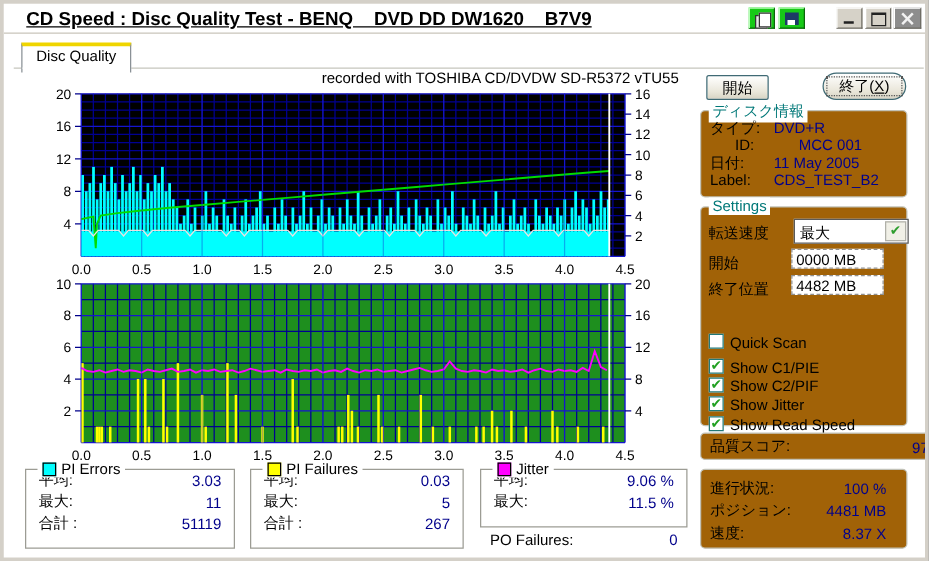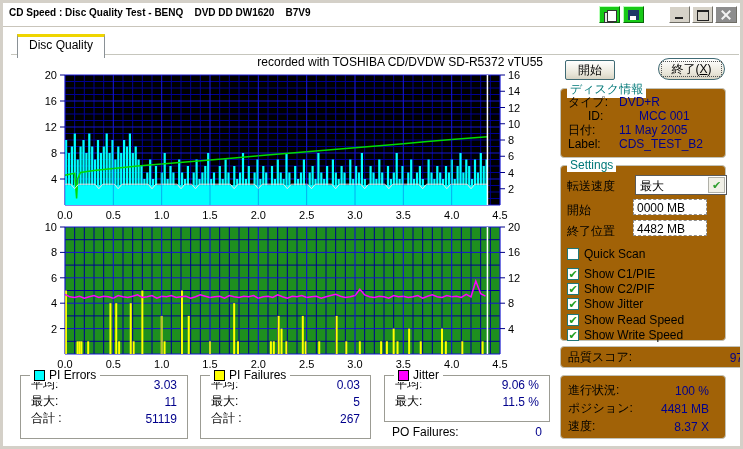--- a/index.html
+++ b/index.html
@@ -2,21 +2,21 @@
 <html><head>
 <meta charset="utf-8">
 <style>
   html,body{margin:0;padding:0;background:#808080;}
   #win{position:relative;width:743px;height:449px;background:#ffffff;
        font-family:"Liberation Sans","DejaVu Sans",sans-serif;font-size:12px;color:#000;
        border:3px solid #d4d0c8;outline:1px solid #71706a;box-sizing:border-box;overflow:hidden;}
   
   #titlebar{position:absolute;left:0;top:0;width:737px;height:23px;background:#ffffff;
             border-bottom:1px solid #c9c5bb;}
-  #title-text{position:absolute;left:6px;top:4px;font-weight:bold;font-size:10px;white-space:pre;}
+  #title-text{position:absolute;left:18px;top:4px;font-weight:bold;font-size:15px;white-space:pre;text-decoration:underline;}
   .tbtn{position:absolute;top:3px;width:21px;height:17px;background:#d6d2c8;
         border:1px solid;border-color:#fff #6f6d65 #6f6d65 #fff;box-sizing:border-box;cursor:pointer;}
   .tbtn.green{background:#17c917;border-color:#b8ffb8 #0a660a #0a660a #b8ffb8;}
   .tbtn.dark{background:#8d8d8d;}
   
   .g-doc{position:absolute;left:7px;top:3px;width:8px;height:10px;background:#fff;border:1px solid #333;}
   .g-doc2{position:absolute;left:4px;top:5px;width:8px;height:9px;background:#e8e8e8;border:1px solid #333;}
   .g-flop{position:absolute;left:4px;top:3px;width:11px;height:10px;background:#1d3a66;}
   .g-flop:after{content:"";position:absolute;left:2px;bottom:0;width:6px;height:4px;background:#fff;}
   .g-min{position:absolute;left:5px;bottom:3px;width:8px;height:2px;background:#222;}
@@ -50,21 +50,21 @@
   .grow .lab{width:51px;flex:none;}
   .grow .gval{color:#00008b;}
   .rrow{position:absolute;left:7px;right:16px;height:15px;display:flex;align-items:center;justify-content:space-between;}
   .field{position:absolute;background:#fff;border:1px dashed #8f8f8f;font-size:12px;
          padding:1px 3px;box-sizing:border-box;}
   #combo{position:absolute;left:74px;top:9px;width:92px;height:20px;background:#fff;border:1px solid #5a5a5a;box-sizing:border-box;cursor:pointer;}
   #combo .cval{position:absolute;left:4px;top:2px;}
   #combo .arrowbtn{position:absolute;right:1px;top:1px;bottom:1px;width:17px;background:#f1f0e7;
         border:1px solid #b0b0a8;box-sizing:border-box;text-align:center;line-height:14px;
         color:#2f9e2f;font-size:11px;font-weight:bold;cursor:pointer;}
-  .cbrow{position:absolute;left:6px;display:flex;align-items:center;gap:5px;height:14px;cursor:pointer;}
+  .cbrow{position:absolute;left:6px;display:flex;align-items:flex-start;gap:5px;height:14px;cursor:pointer;margin-top:20px;}
   .cbbox{width:12px;height:12px;background:#fff;border:1px solid #217878;box-sizing:border-box;
          font-size:11px;line-height:10px;font-weight:bold;color:#22a022;text-align:center;flex:none;}
 </style>
 </head>
 <body>
 
 <div id="win">
 
   <div id="titlebar">
     <span id="title-text">CD Speed : Disc Quality Test - BENQ    DVD DD DW1620    B7V9</span>

